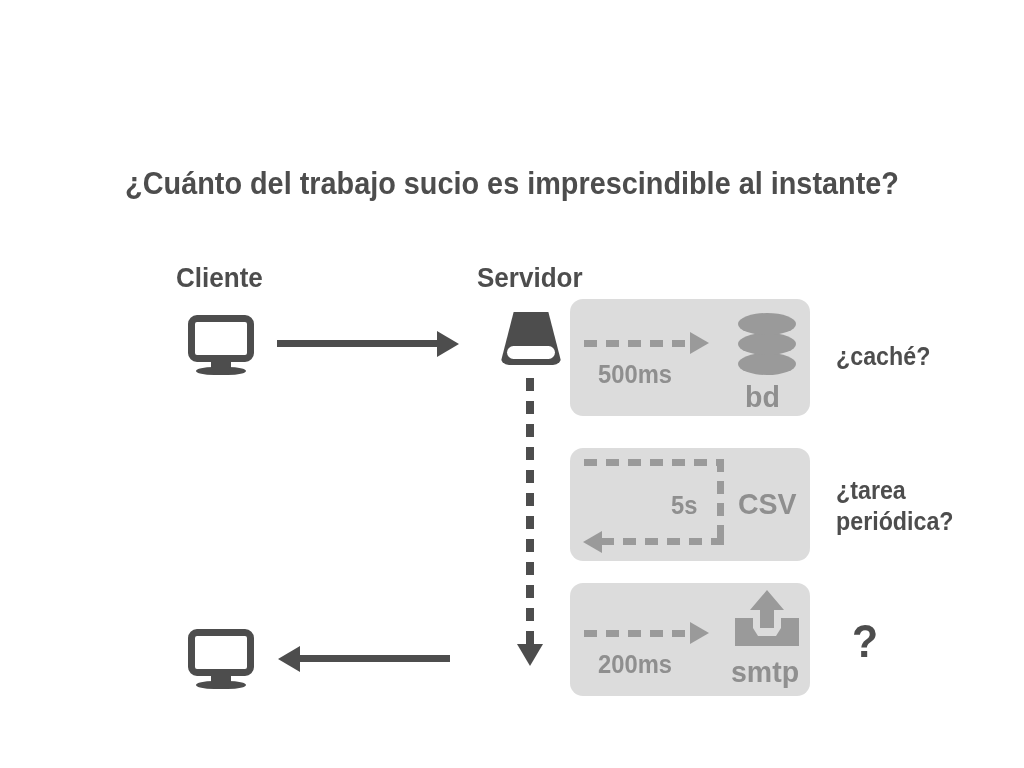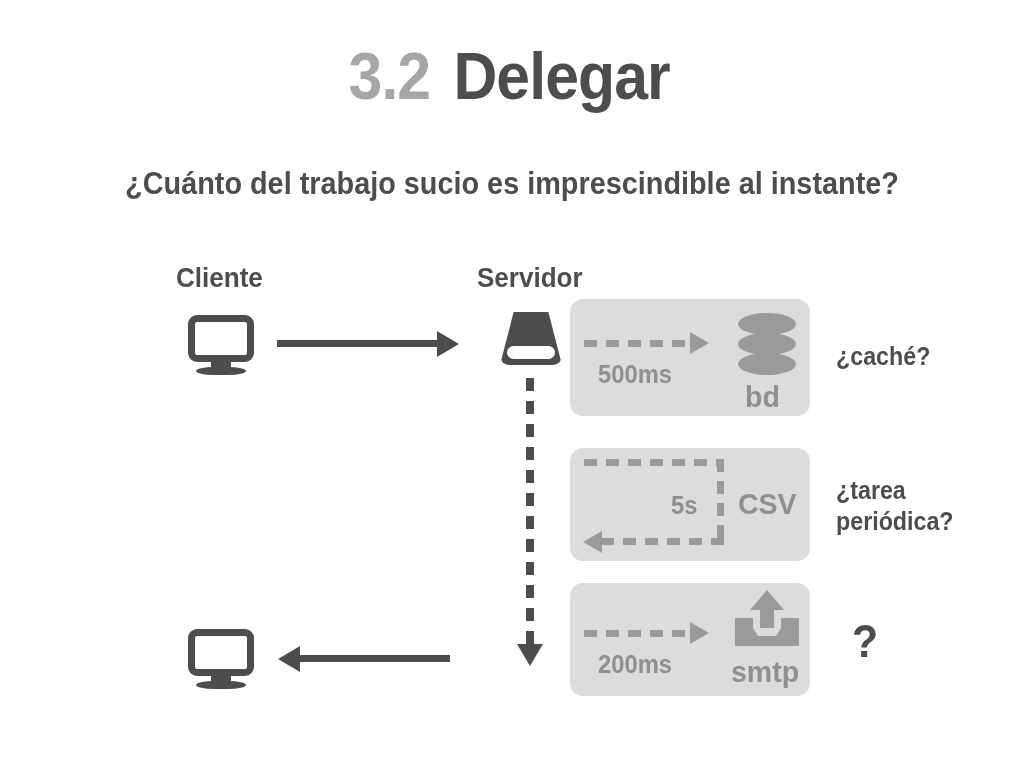--- a/index.html
+++ b/index.html
@@ -296,23 +296,20 @@
     top: 613px;
     left: 852px;
     font-size: 46px;
   }
 </style>
 </head>
 <body>
 
 <div class="slide">
 
-  <div class="title-row">
-    <span class="title-num">3.2</span><span class="title-text">Delegar</span>
-  </div>
 
   <div class="subtitle">¿Cuánto del trabajo sucio es imprescindible al instante?</div>
 
   <div class="col-label cliente">Cliente</div>
   <div class="col-label servidor">Servidor</div>
 
   <div class="monitor top">
     <div class="screen"></div>
     <div class="neck"></div>
     <div class="base"></div>

